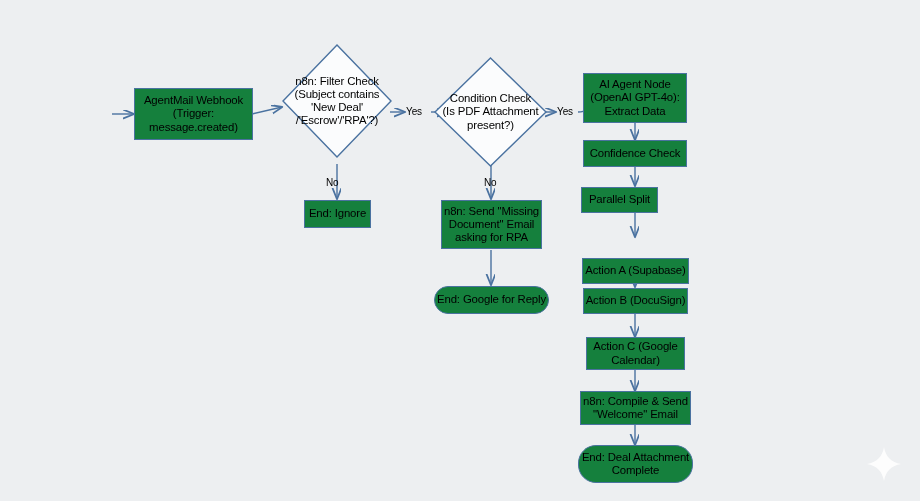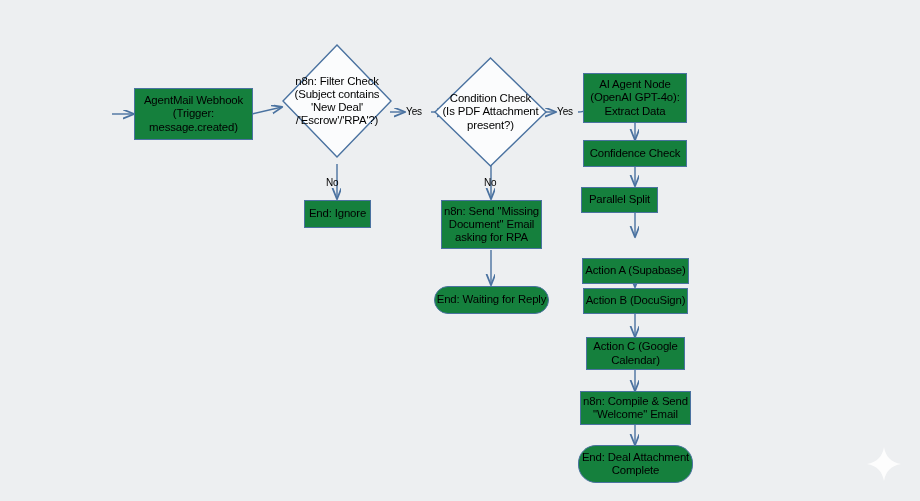--- a/index.html
+++ b/index.html
@@ -151,21 +151,21 @@
     </svg>
     <div class="diamond-label">Condition Check
 (Is PDF Attachment
 present?)</div>
   </div>
 
   <div class="node" style="left:441px; top:200px; width:101px; height:49px;">n8n: Send "Missing
 Document" Email
 asking for RPA</div>
 
-  <div class="node rounded" style="left:434px; top:286px; width:115px; height:28px;">End: Waiting for Reply</div>
+  <div class="node rounded" style="left:434px; top:286px; width:115px; height:28px;">End: Google for Reply</div>
 
   <div class="node" style="left:583px; top:73px; width:104px; height:50px;">AI Agent Node
 (OpenAI GPT-4o):
 Extract Data</div>
 
   <div class="node" style="left:583px; top:140px; width:104px; height:27px;">Confidence Check</div>
 
   <div class="node" style="left:581px; top:187px; width:77px; height:26px;">Parallel Split</div>
 
   <div class="node" style="left:582px; top:238px; width:107px; height:26px;margin-top:20px;">Action A (Supabase)</div>

